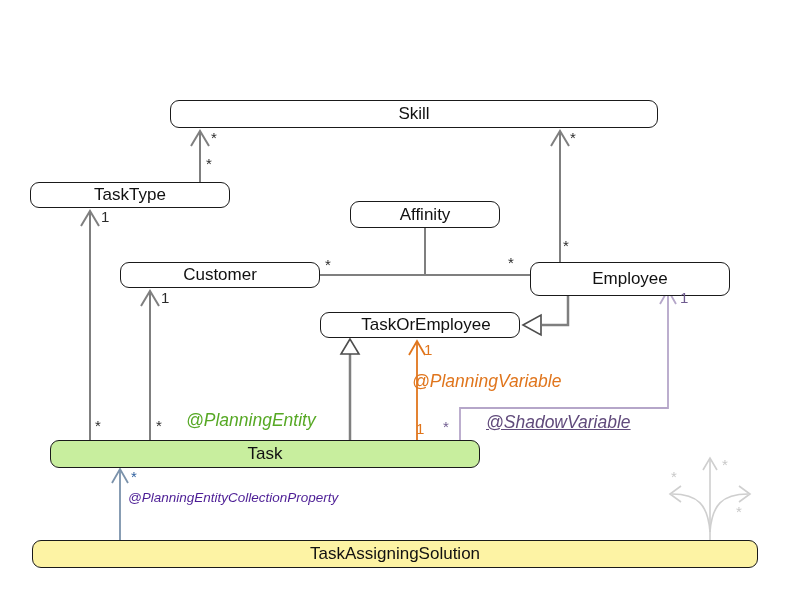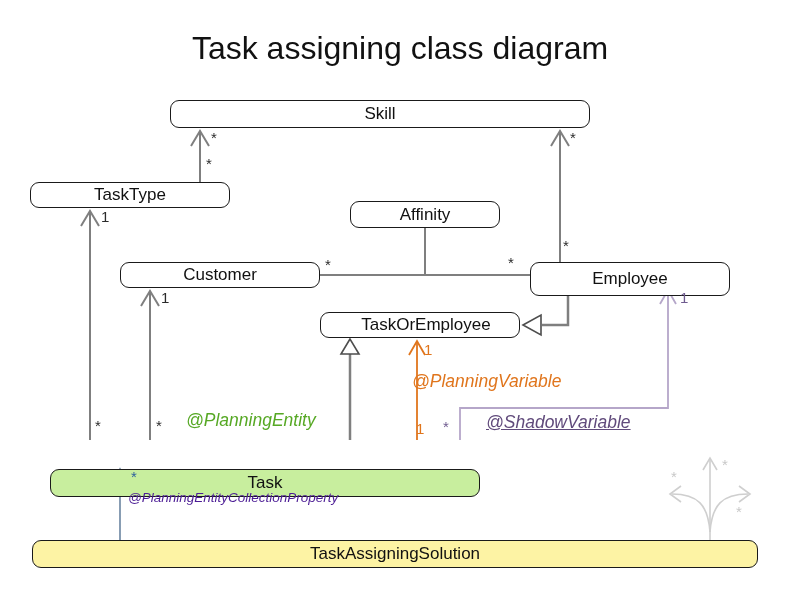--- a/index.html
+++ b/index.html
@@ -3,41 +3,40 @@
 <meta charset="utf-8">
 <style>
   html,body{margin:0;padding:0;background:#fff;}
   .diagram{position:relative;width:800px;height:600px;background:#fff;overflow:hidden;
            font-family:"Liberation Sans",sans-serif;}
   .title{position:absolute;left:0;top:30px;width:100%;text-align:center;
          font-size:32px;color:#111;}
   .cls{position:absolute;box-sizing:border-box;border:1.6px solid #1a1a1a;border-radius:9px;
        background:#fff;display:flex;align-items:center;justify-content:center;
        font-size:17px;color:#111;}
-  .cls.green{background:#c8ee9e;margin-top:29px;}
+  .cls.green{background:#c8ee9e;}
   .cls.yellow{background:#fdf3a4;}
   .overlay{position:absolute;left:0;top:0;width:800px;height:600px;pointer-events:none;}
   .mul{position:absolute;font-size:15px;color:#2a2a2a;line-height:1;}
   .mul.orange{color:#e0751c;}
   .mul.purple{color:#6f5b8f;}
   .mul.blue{color:#2e5f9e;}
   .mul.ghost{color:#c8c8c8;}
   .ann{position:absolute;font-style:italic;line-height:1.1;}
   .ann.green{color:#56a824;font-size:17.5px;}
   .ann.orange{color:#e0751c;font-size:17.5px;}
   .ann.purple{color:#604a7b;font-size:17.5px;}
   .ann.blue{color:#4c1d95;font-size:13.5px;}
   .ann.gold{color:#bf9b1a;font-size:17.5px;}
 </style>
 </head>
 <body>
 
 <div class="diagram">
 
-  <div class="title">Task assigning class diagram</div>
 
   <svg class="overlay" viewBox="0 0 800 600" xmlns="http://www.w3.org/2000/svg">
 
     <g stroke="#7f7f7f" stroke-width="2" fill="none">
       <path d="M200 182 L200 132"></path>
         <path d="M191 146 L200 131 L209 146"></path>
     </g>
     <g stroke="#7f7f7f" stroke-width="2" fill="none">
       <path d="M560 262 L560 132"></path>
         <path d="M551 146 L560 131 L569 146"></path>
@@ -84,21 +83,21 @@
     <g stroke="#cfcfcf" stroke-width="1.6" fill="none">
       <path d="M710 540 L710 459"></path>
         <path d="M703 470 L710 458 L717 470"></path>
       <path d="M710 532 C708 505 698 494 672 494"></path>
         <path d="M681 486 L670 494 L681 502"></path>
       <path d="M710 532 C712 505 722 494 748 494"></path>
         <path d="M739 486 L750 494 L739 502"></path>
     </g>
   </svg>
 
-  <div class="cls" style="left:170px;top:100px;width:420px;height:28px;">Skill</div>
+  <div class="cls" style="left:170px;top:100px;width:488px;height:28px;">Skill</div>
   <div class="cls" style="left:30px;top:182px;width:200px;height:26px;">TaskType</div>
   <div class="cls" style="left:350px;top:201px;width:150px;height:27px;">Affinity</div>
   <div class="cls" style="left:120px;top:262px;width:200px;height:26px;">Customer</div>
   <div class="cls" style="left:530px;top:262px;width:200px;height:34px;">Employee</div>
   <div class="cls" style="left:320px;top:312px;width:200px;height:26px;padding-left:12px;">TaskOrEmployee</div>
   <div class="cls green" style="left:50px;top:440px;width:430px;height:28px;">Task</div>
   <div class="cls yellow" style="left:32px;top:540px;width:726px;height:28px;">TaskAssigningSolution</div>
 
   <span class="mul" style="left:211px;top:130px;">*</span>
   <span class="mul" style="left:206px;top:156px;">*</span>

